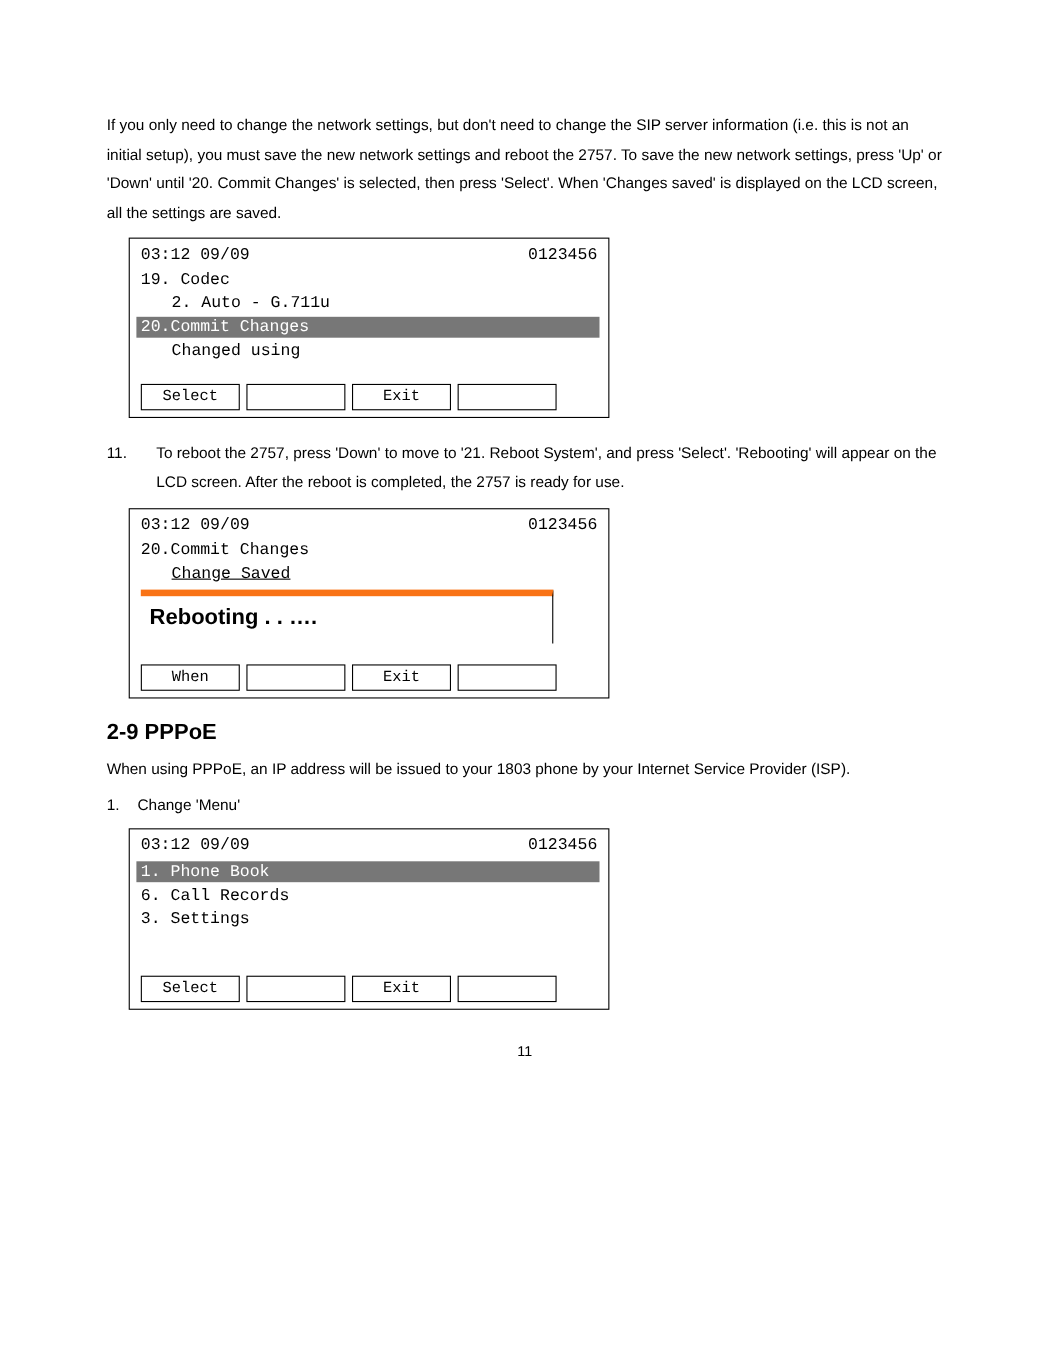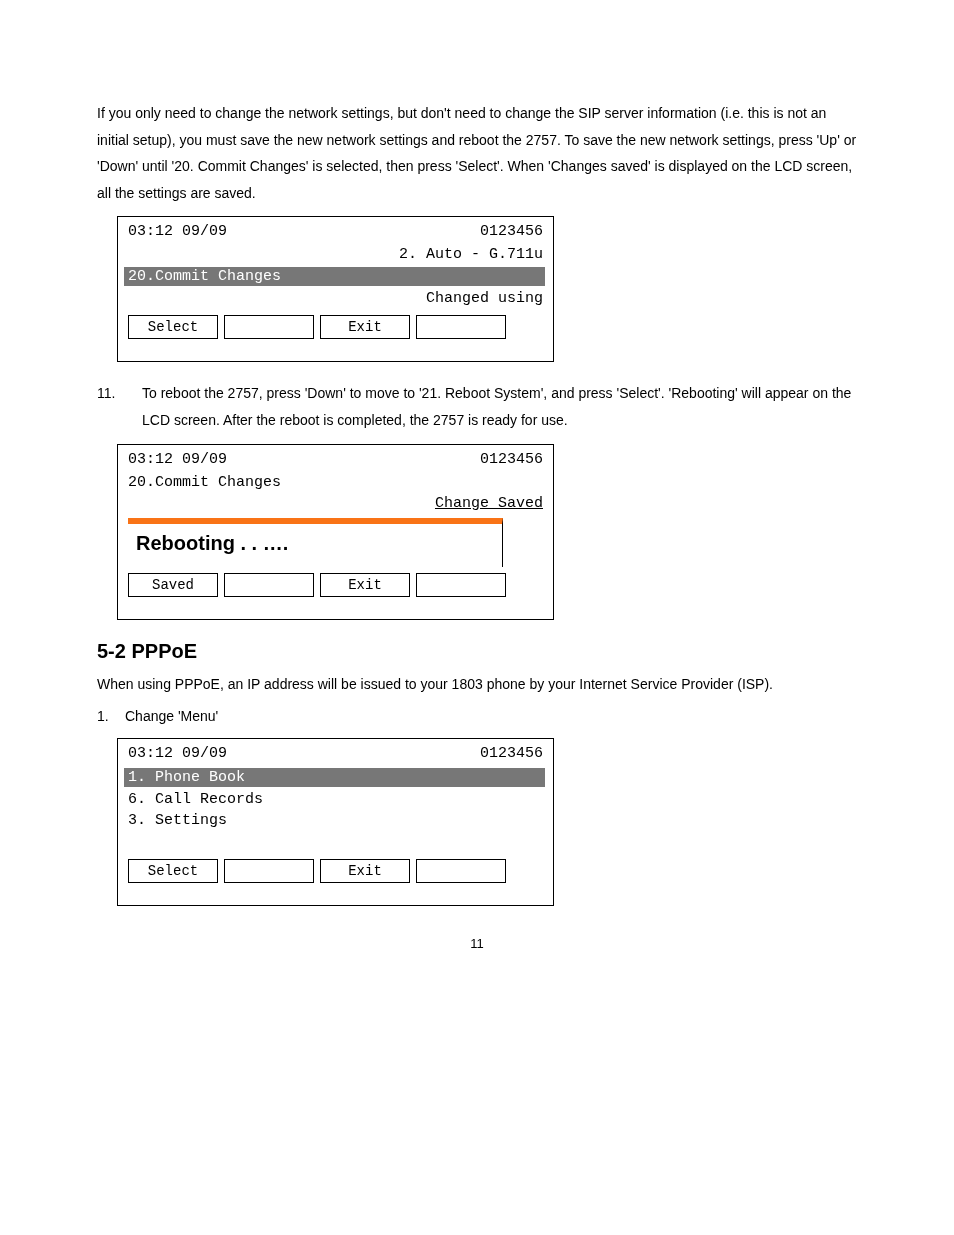--- a/index.html
+++ b/index.html
@@ -26,33 +26,32 @@
   }
   .ol-text {
     flex: 1;
   }
   .lcd-box {
     border: 1px solid #000;
     width: 435px;
     margin: 8px 0 18px 20px;
     font-family: "Courier New", monospace;
     font-size: 15px;
-    padding-bottom: 20px;
+    padding-bottom: 4px;
   }
   .lcd-header {
     display: flex;
     justify-content: space-between;
     padding: 6px 10px 4px 10px;
   }
   .lcd-line {
     padding: 2px 10px;
   }
   .lcd-line.indent {
     padding-left: 38px;
-    text-align: right;
   }
   .lcd-line.underline {
     text-decoration: underline;
   }
   .lcd-highlight {
     background: #777;
     color: #fff;
     margin: 2px 8px 2px 6px;
     padding: 1px 4px;
   }
@@ -65,21 +64,21 @@
     margin: 4px 50px 6px 10px;
     padding: 8px 8px 12px 8px;
     font-family: Arial, sans-serif;
     font-size: 20px;
     font-weight: bold;
   }
   .softkeys {
     display: flex;
     gap: 6px;
     padding: 0 10px 2px 10px;
-    margin-top: 6px;
+    margin-top: 19px;
   }
   .softkey {
     border: 1px solid #000;
     width: 88px;
     height: 22px;
     display: flex;
     align-items: center;
     justify-content: center;
     font-family: "Courier New", monospace;
     font-size: 14px;
@@ -114,20 +113,21 @@
 
   <div class="ol-item">
     <div class="ol-text">If you only need to change the network settings, but don't need to change the SIP server information (i.e. this is not an initial setup), you must save the new network settings and reboot the 2757. To save the new network settings, press 'Up' or 'Down' until '20. Commit Changes' is selected, then press 'Select'. When 'Changes saved' is displayed on the LCD screen, all the settings are saved.</div>
   </div>
 
   <div class="lcd-box">
     <div class="lcd-header">
       <span>03:12 09/09</span>
       <span>0123456</span>
     </div>
+    <div class="lcd-line">19. Codec</div>
     <div class="lcd-line indent">2. Auto - G.711u</div>
     <div class="lcd-highlight">20.Commit Changes</div>
     <div class="lcd-line indent">Changed using</div>
     <div class="softkeys">
       <div class="softkey">Select</div>
       <div class="softkey"></div>
       <div class="softkey">Exit</div>
       <div class="softkey"></div>
     </div>
   </div>
@@ -139,28 +139,28 @@
 
   <div class="lcd-box">
     <div class="lcd-header">
       <span>03:12 09/09</span>
       <span>0123456</span>
     </div>
     <div class="lcd-line">20.Commit Changes</div>
     <div class="lcd-line indent underline">Change Saved</div>
     <div class="lcd-rebooting">Rebooting . . ….</div>
     <div class="softkeys">
-      <div class="softkey">Saved</div>
+      <div class="softkey">When</div>
       <div class="softkey"></div>
       <div class="softkey">Exit</div>
       <div class="softkey"></div>
     </div>
   </div>
 
-  <h2>5-2 PPPoE</h2>
+  <h2>2-9 PPPoE</h2>
   <div class="body-text">When using PPPoE, an IP address will be issued to your 1803 phone by your Internet Service Provider (ISP).</div>
 
   <div class="sub-ol-item">
     <div class="sub-ol-num">1.</div>
     <div>Change 'Menu'</div>
   </div>
 
   <div class="lcd-box">
     <div class="lcd-header">
       <span>03:12 09/09</span>

